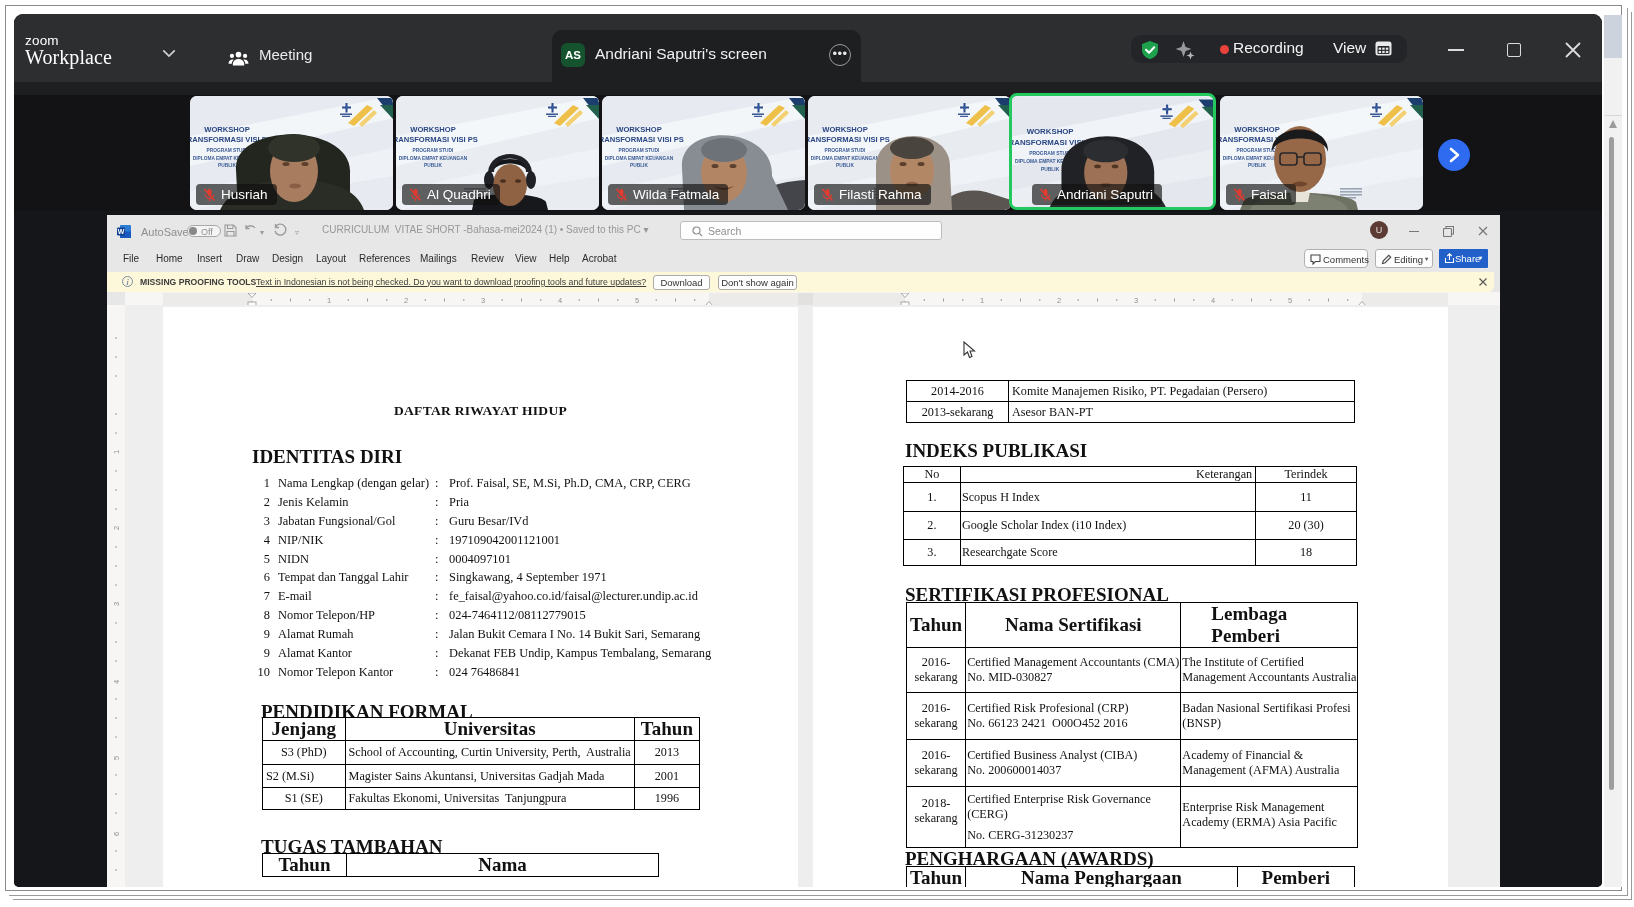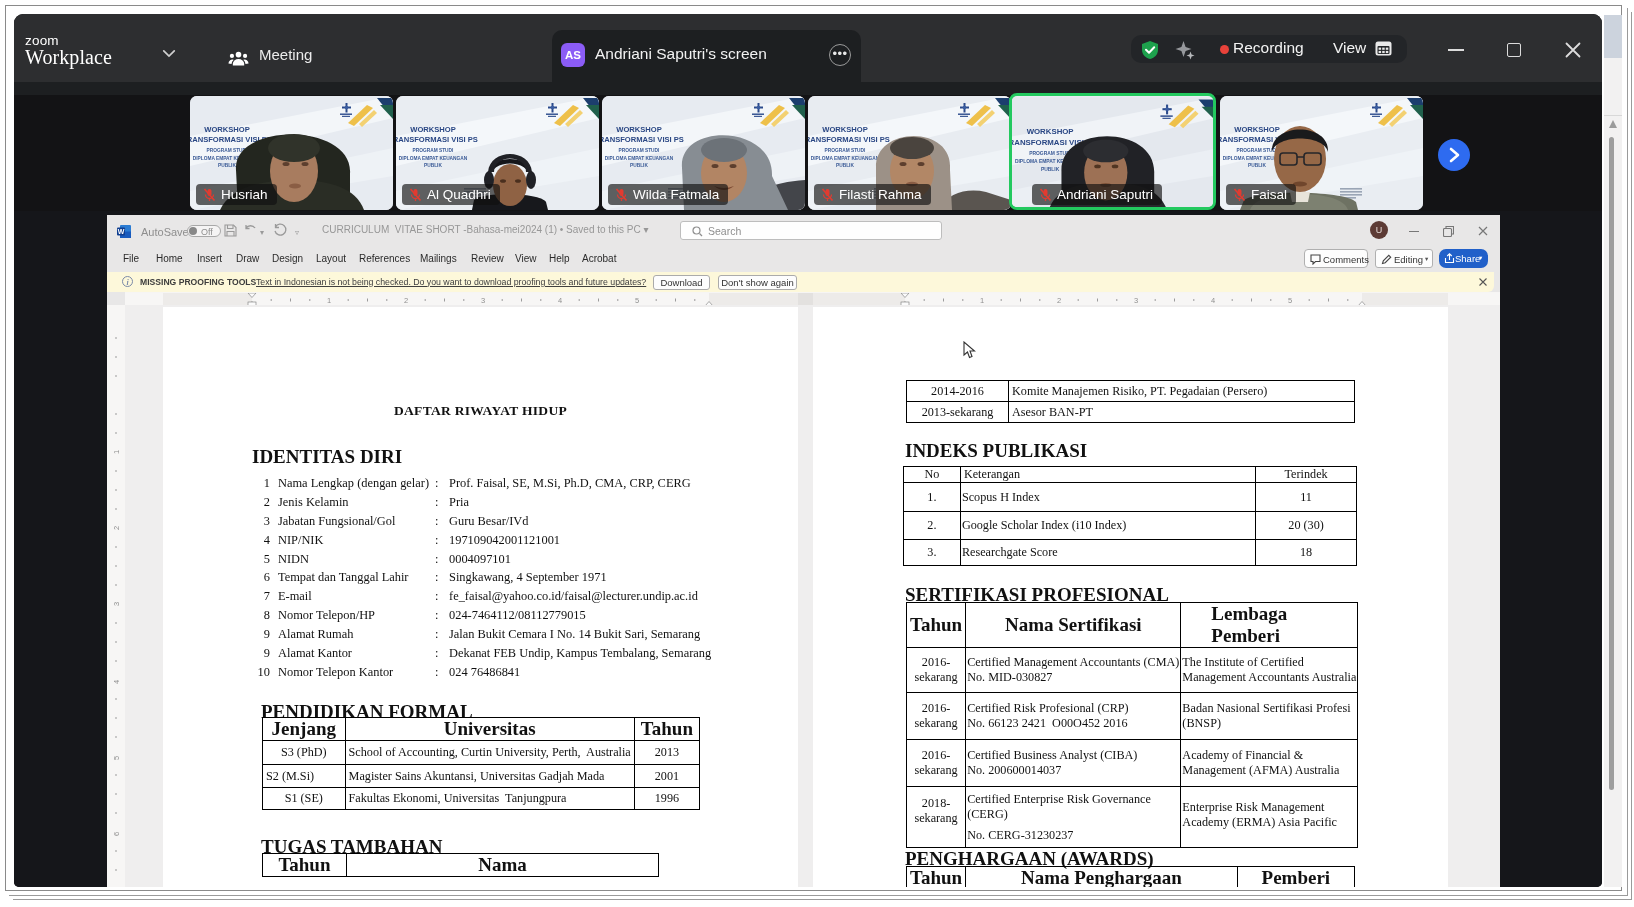--- a/index.html
+++ b/index.html
@@ -60,21 +60,21 @@
       <circle cx="12" cy="5" r="3.2"></circle>
         <path d="M5.5 15.5 a6.5 5.5 0 0 1 13 0 v2 h-13 z"></path>
       <circle cx="4.5" cy="6.5" r="2.4"></circle>
         <path d="M0.5 15 a4.5 4.5 0 0 1 6 -4.2 a8 7 0 0 0 -2.5 4.8 z"></path>
       <circle cx="19.5" cy="6.5" r="2.4"></circle>
         <path d="M23.5 15 a4.5 4.5 0 0 0 -6 -4.2 a8 7 0 0 1 2.5 4.8 z"></path>
     </svg>
     <div class="abs" style="left:245px; top:32px; color:#ececec; font-size:15px;">Meeting</div>
 
     <div class="abs" style="left:538px; top:16px; width:309px; height:52px; background:#1d1f21; border-radius:10px 10px 0 0;">
-      <div class="abs" style="left:9px; top:13px; width:24px; height:24px; background:#8b5cf6; border-radius:6px; color:#fff; font-size:11.5px; font-weight:bold; text-align:center; line-height:24px;">AS</div>
+      <div class="abs" style="left:9px; top:13px; width:24px; height:24px; background:#14532d; border-radius:6px; color:#fff; font-size:11.5px; font-weight:bold; text-align:center; line-height:24px;">AS</div>
       <div class="abs" style="left:43px; top:15px; color:#f2f2f2; font-size:15.5px;">Andriani Saputri's screen</div>
       <div class="abs" style="left:277px; top:14px; width:22px; height:22px; border:1.4px solid #9a9a9a; border-radius:50%; color:#e8e8e8; font-size:13px; text-align:center; line-height:18px; letter-spacing:0.5px;">•••</div>
     </div>
 
     <div class="abs" style="left:1117px; top:21px; width:276px; height:28px; background:#232528; border-radius:10px;"></div>
     <svg class="abs" style="left:1126px; top:26px;" width="20" height="20" viewBox="0 0 20 20">
         <path d="M10 1 L18 4 V10 C18 14.5 14.7 17.6 10 19 C5.3 17.6 2 14.5 2 10 V4 Z" fill="#1ea14d"></path>
         <path d="M6 9.8 L9 12.8 L14.2 7.2" stroke="#fff" stroke-width="2" fill="none" stroke-linecap="round" stroke-linejoin="round"></path>
       </svg>
     <svg class="abs" style="left:1160px; top:25px;" width="22" height="22" viewBox="0 0 22 22" fill="#96989c">
@@ -466,21 +466,21 @@
             </svg>
             <div class="abs" style="left:18px; top:4px; font-size:9.5px; color:#333;">Comments</div>
           </div>
         <div class="abs" style="left:1268px; top:3px; width:58px; height:19px; background:#fdfdfd; border:1px solid #b0b0b0; border-radius:3px;">
             <svg class="abs" style="left:5px; top:4px;" width="11" height="11" viewBox="0 0 11 11" fill="none" stroke="#444" stroke-width="1.1">
               <path d="M1.5 9.5 L2.3 6.8 L7.8 1.3 L9.7 3.2 L4.2 8.7 Z"></path>
             </svg>
             <div class="abs" style="left:18px; top:4px; font-size:9.5px; color:#333;">Editing</div>
             <div class="abs" style="left:49px; top:5px; font-size:6.5px; color:#555;">▾</div>
           </div>
-        <div class="abs" style="left:1332px; top:3px; width:49px; height:19px; background:#2160c9; border-radius:7px;padding-left:33px;">
+        <div class="abs" style="left:1332px; top:3px; width:49px; height:19px; background:#2160c9; border-radius:1px;padding-left:33px;">
             <svg class="abs" style="left:5px; top:4px;" width="11" height="11" viewBox="0 0 11 11" fill="none" stroke="#fff" stroke-width="1.1">
               <path d="M1.5 5 V9.5 H9.5 V5"></path>
               <path d="M5.5 7 V1 M3.2 3 L5.5 0.8 L7.8 3"></path>
             </svg>
             <div class="abs" style="left:16px; top:4px; font-size:9.5px; color:#fff;">Share</div>
             <div class="abs" style="left:40px; top:5px; font-size:6.5px; color:#fff;">▾</div>
           </div>
       </div>
       <div id="ybar">
         <div class="abs" style="left:15px; top:4px; width:11px; height:11px; border:1.2px solid #7b8aa8; border-radius:50%; color:#7b8aa8; font-size:8px; font-weight:bold; text-align:center; line-height:11px; font-family:'Liberation Serif',serif; font-style:italic;">i</div>
@@ -666,21 +666,21 @@
                   <td style="text-align:center;">2013-sekarang</td>
                   <td>Asesor BAN-PT</td>
                 </tr>
           </tbody>
             </table>
           <div class="abs hd" style="left:92px; top:133px;">INDEKS PUBLIKASI</div>
           <table class="dt abs" style="left:90px; top:159px; width:454px;">
             <tbody>
                 <tr style="height:15px;">
                   <td style="width:57px; text-align:center;">No</td>
-                  <td style="width:296px; text-align:left;">Keterangan</td>
+                  <td style="width:296px; text-align:right;">Keterangan</td>
                   <td style="width:101px; text-align:center;">Terindek</td>
                 </tr>
             <tr style="height:29px;">
                   <td style="text-align:center;">1.</td>
                   <td style="padding:0 1px;">Scopus H Index</td>
                   <td style="text-align:center;">11</td>
                 </tr>
             <tr style="height:28px;">
                   <td style="text-align:center;">2.</td>
                   <td style="padding:0 1px;">Google Scholar Index (i10 Index)</td>

